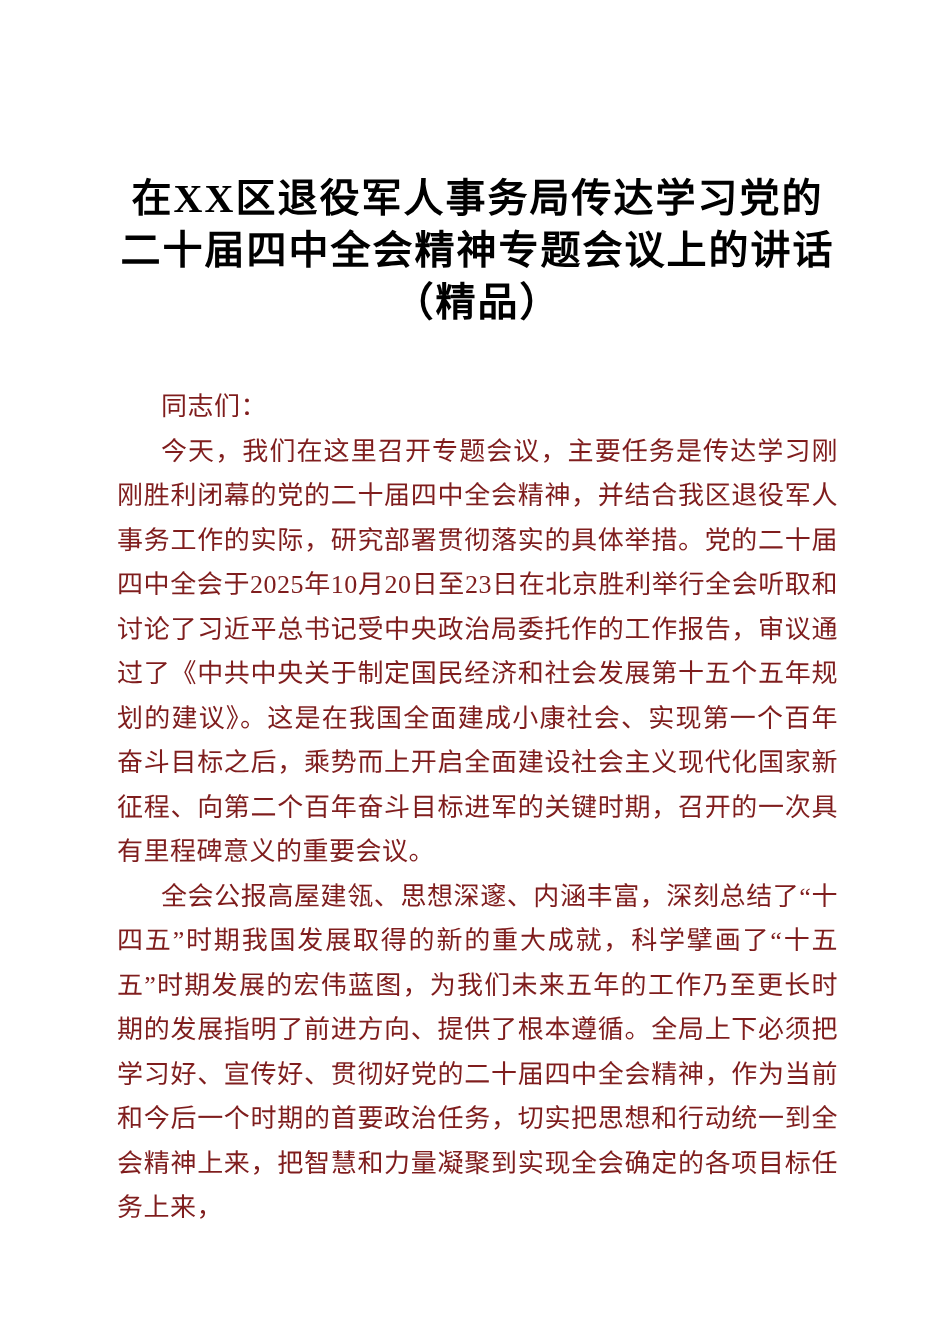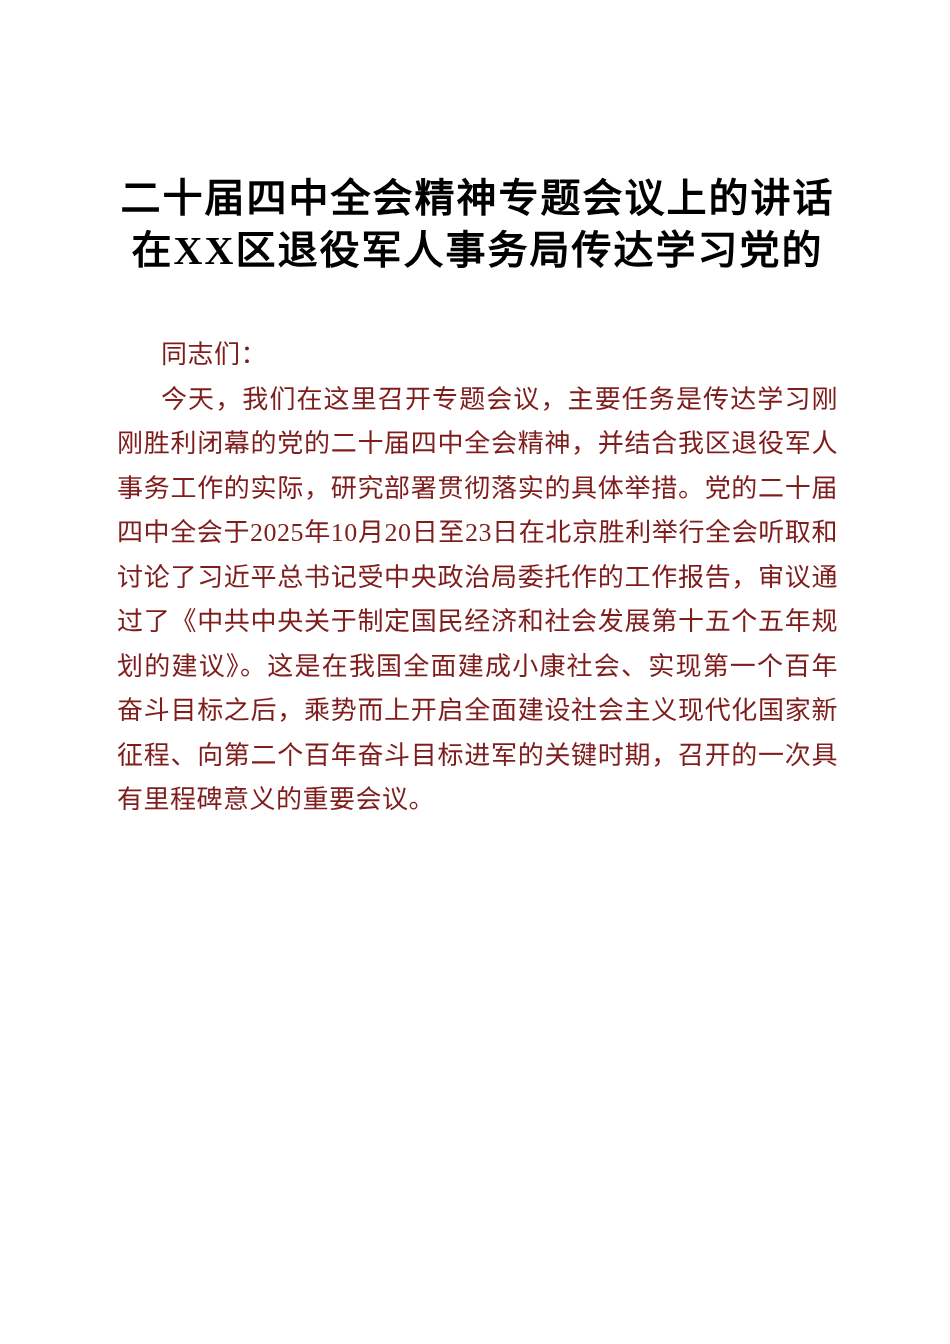--- a/index.html
+++ b/index.html
@@ -47,22 +47,24 @@
       margin: 0;
       text-indent: 44px;
     }
   </style>
 </head>
 <body>
 
 <div class="page">
 
   <h1 class="doc-title">
+    <span class="title-line">在XX区退役军人事务局传达学习党的</span>
     <span class="title-line">二十届四中全会精神专题会议上的讲话</span>
-    <span class="title-line">在XX区退役军人事务局传达学习党的</span>
+    <span class="title-line">（精品）</span>
   </h1>
 
   <div class="doc-body">
     <p class="para">同志们：</p>
     <p class="para">今天，我们在这里召开专题会议，主要任务是传达学习刚刚胜利闭幕的党的二十届四中全会精神，并结合我区退役军人事务工作的实际，研究部署贯彻落实的具体举措。党的二十届四中全会于2025年10月20日至23日在北京胜利举行全会听取和讨论了习近平总书记受中央政治局委托作的工作报告，审议通过了《中共中央关于制定国民经济和社会发展第十五个五年规划的建议》。这是在我国全面建成小康社会、实现第一个百年奋斗目标之后，乘势而上开启全面建设社会主义现代化国家新征程、向第二个百年奋斗目标进军的关键时期，召开的一次具有里程碑意义的重要会议。</p>
+    <p class="para">全会公报高屋建瓴、思想深邃、内涵丰富，深刻总结了“十四五”时期我国发展取得的新的重大成就，科学擘画了“十五五”时期发展的宏伟蓝图，为我们未来五年的工作乃至更长时期的发展指明了前进方向、提供了根本遵循。全局上下必须把学习好、宣传好、贯彻好党的二十届四中全会精神，作为当前和今后一个时期的首要政治任务，切实把思想和行动统一到全会精神上来，把智慧和力量凝聚到实现全会确定的各项目标任务上来，</p>
   </div>
 
 </div>
 
 </body></html>

